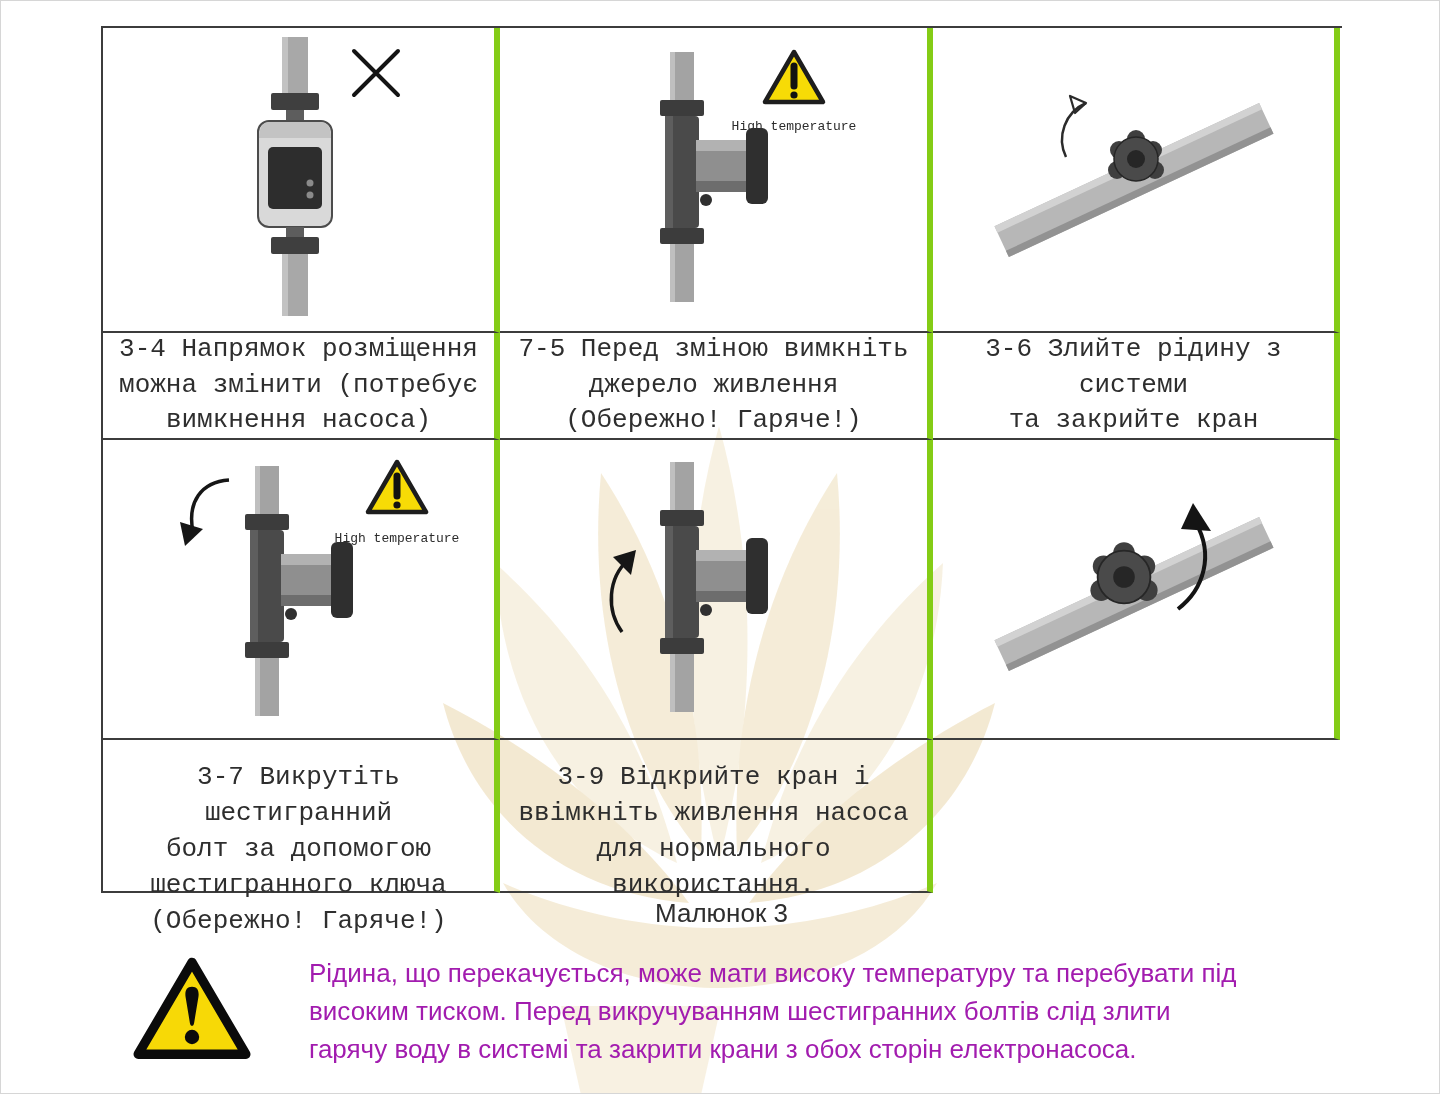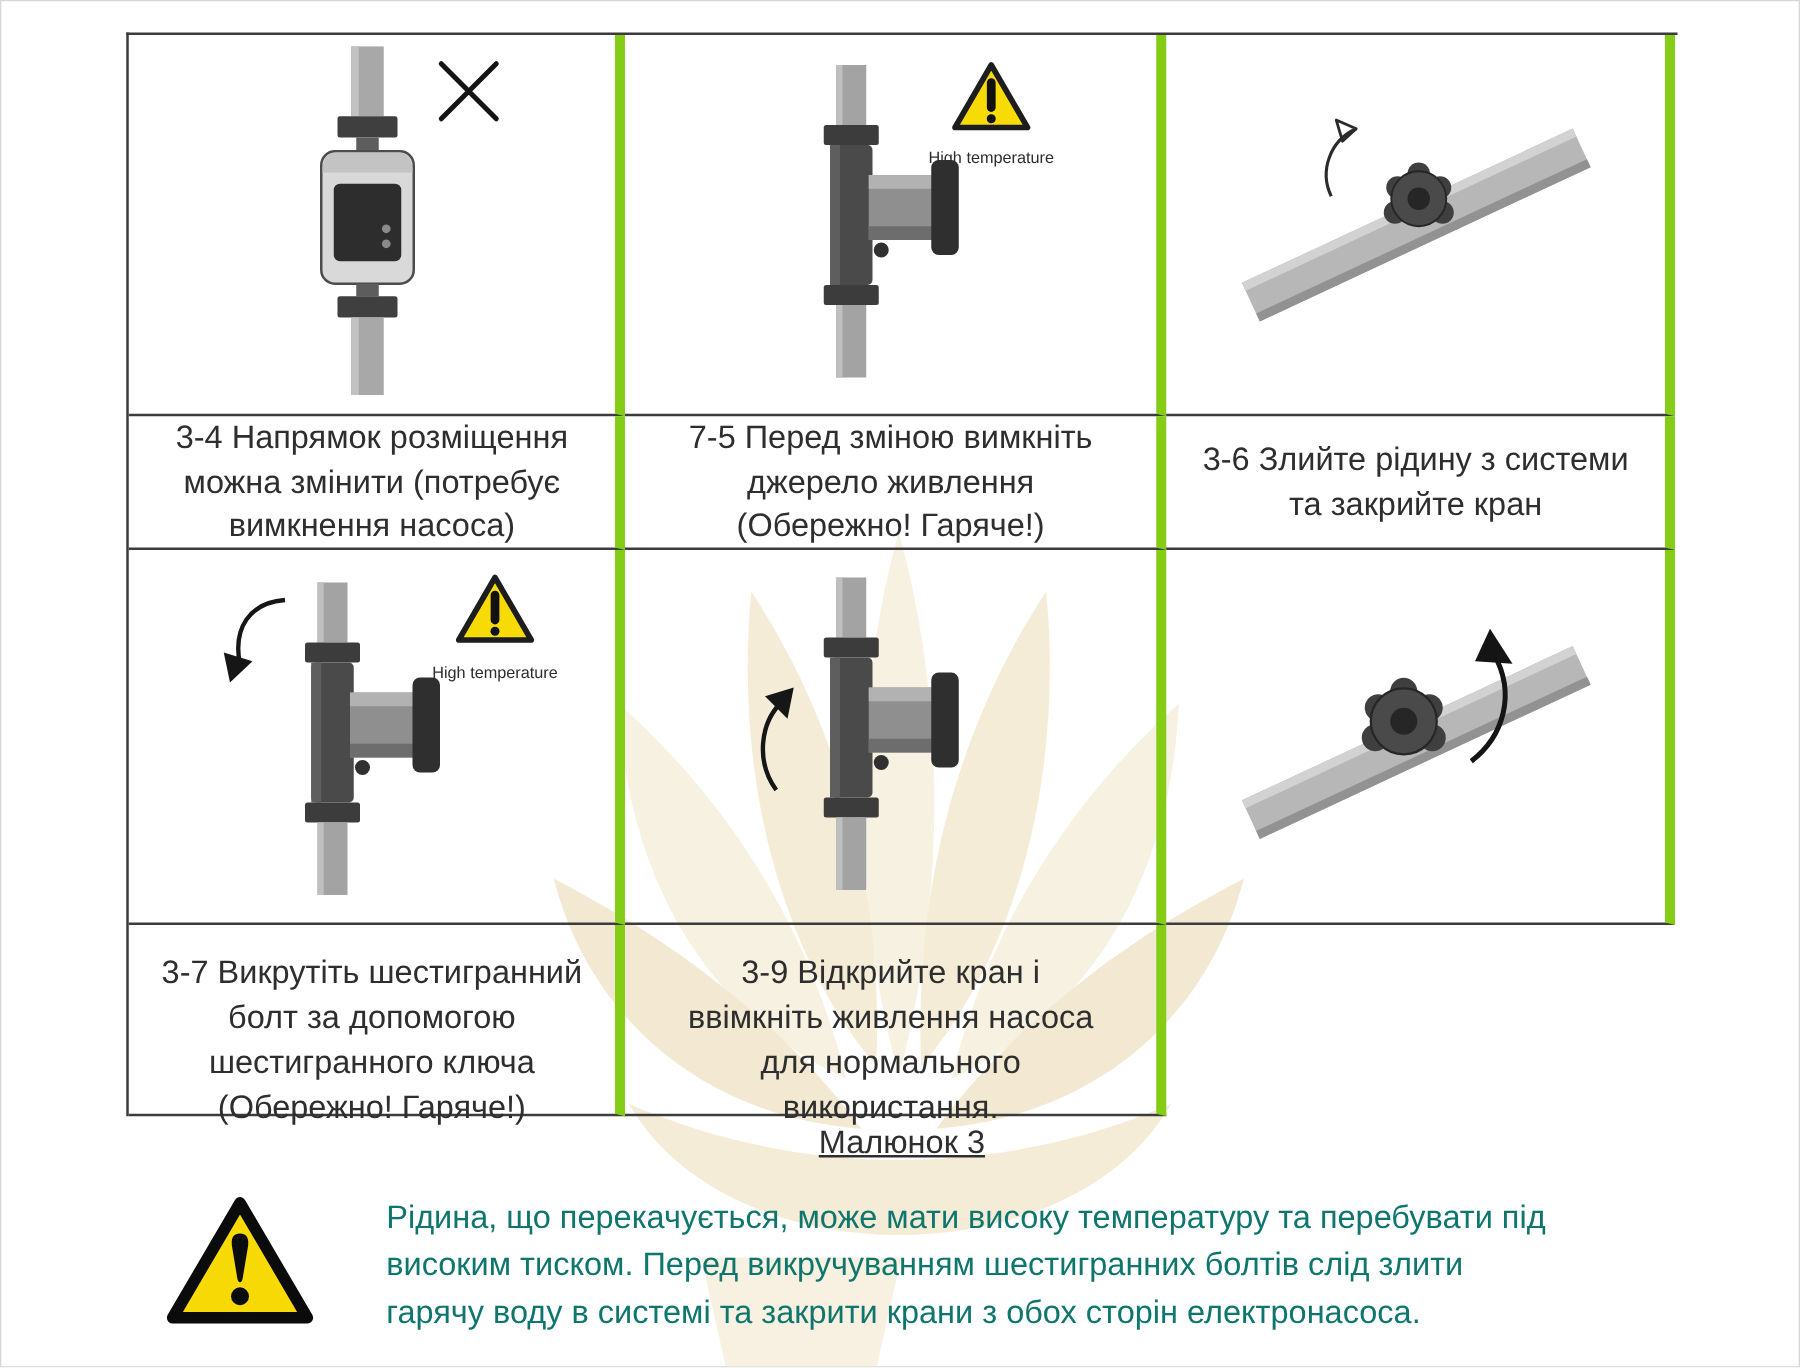--- a/index.html
+++ b/index.html
@@ -10,39 +10,39 @@
     color:#2c2c2c; border:1px solid #d6d6d6;
   }
   .watermark { position:absolute; left:0; top:0; width:1440px; height:1094px; z-index:0; }
   .figure-grid {
     position:absolute; left:100px; top:25px; width:1241px; z-index:1;
     display:grid;
     grid-template-columns:397px 433px 407px;
     grid-template-rows:305px 107px 300px 153px;
     border-top:2px solid #3c3c3c; border-left:2px solid #3c3c3c;
   }
-  .cell { border-right:8px solid #84cc16; border-bottom:2px solid #3c3c3c; position:relative; }
+  .cell { border-right:6px solid #84cc16; border-bottom:2px solid #3c3c3c; position:relative;font-family:Liberation Mono, monospace; }
   .img-cell { display:flex; align-items:center; justify-content:center; }
   .cap-cell {
     display:flex; justify-content:center; padding:0 6px;
     text-align:center; font-size:26px; line-height:1.38; color:#2e2e2e;
     white-space:pre-line;
   }
   .v-center { align-items:center; }
   .v-top { align-items:flex-start; padding-top:20px; }
   .cap-cell p { width:100%; }
   .figure-caption {
     position:absolute; left:100px; top:897px; width:1241px; z-index:1;
-    text-align:center; font-size:26px; color:#2e2e2e;text-decoration:underline;
+    text-align:center; font-size:26px; color:#2e2e2e;
   }
   .warning-row { position:absolute; left:130px; top:942px; z-index:1; display:flex; }
   .warning-icon { flex:0 0 auto; }
   .warning-text {
     margin-left:56px; padding-top:12px; width:1120px;
-    font-size:26px; line-height:1.46; color:#0f766e; white-space:pre-line;
+    font-size:26px; line-height:1.46; color:#a21caf; white-space:pre-line;
   }
   svg { display:block; }
   .ht-label { font-size:13px; fill:#2c2c2c; }
 </style>
 </head>
 <body>
 
 <div class="page">
 
   <svg class="watermark" viewBox="0 0 1440 1094">

